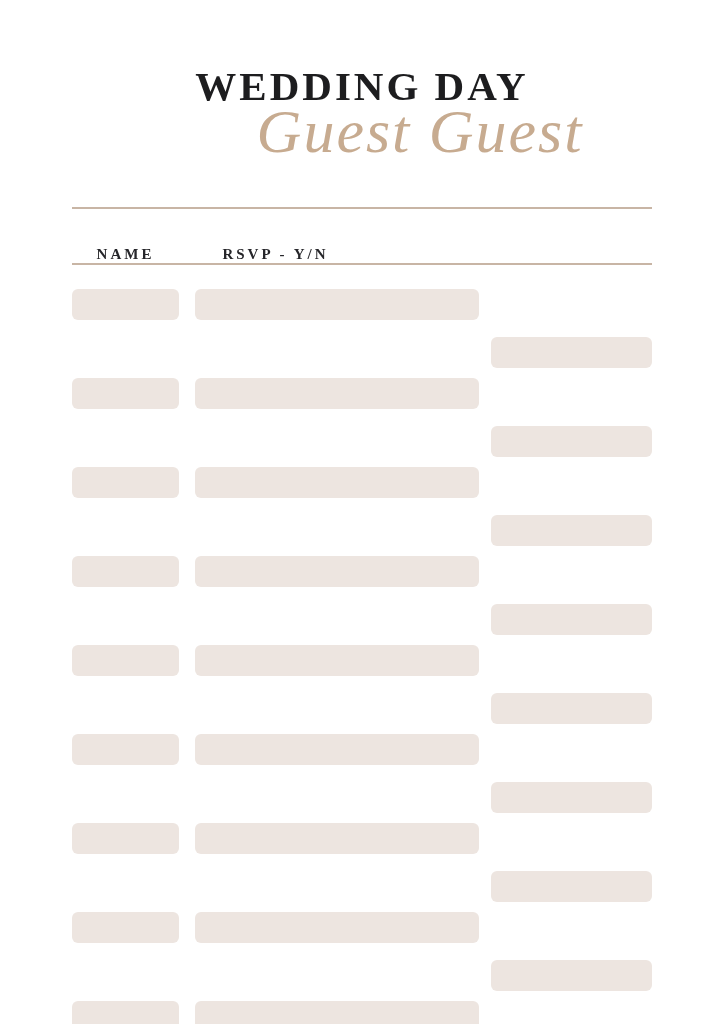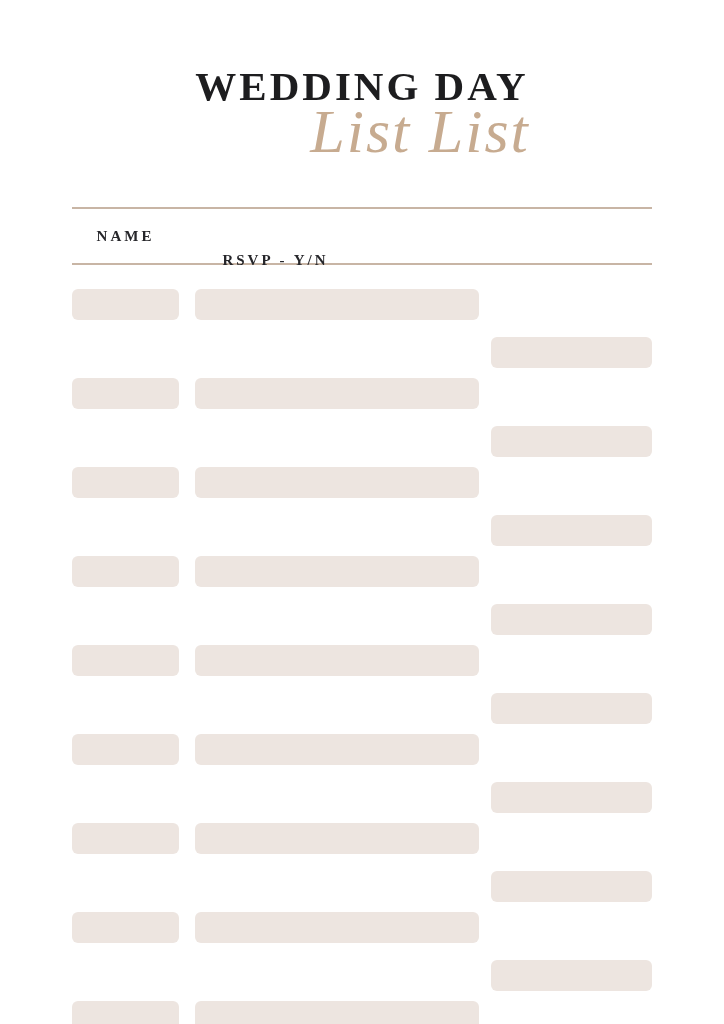--- a/index.html
+++ b/index.html
@@ -48,21 +48,21 @@
     white-space: nowrap;
     color: var(--script-tan);
     font-family: "Liberation Serif", serif;
   }
 
   
   .table { width: 580px; margin: 0 auto; }
   .rule { height: 2px; background: var(--rule-tan); }
   .header-row {
     display: flex;
-    align-items: center;
+    align-items: flex-end;
     height: 54px;
   }
   .hcol {
     text-align: center;
     font-size: 15px;
     font-weight: 700;
     letter-spacing: 3px;
     color: var(--header-ink);
   }
   .w-name    { width: 107px; margin-right: 16px; }
@@ -82,21 +82,21 @@
     border-radius: 6px;
   }
 </style>
 </head>
 <body>
 
 <div class="page">
 
   <div class="header">
     <div class="title">WEDDING DAY</div>
-    <div class="subtitle">List List</div>
+    <div class="subtitle">Guest Guest</div>
   </div>
 
   <div class="table">
     <div class="rule"></div>
 
     <div class="header-row">
       <div class="hcol w-name">NAME</div>
       <div class="hcol w-rsvp">RSVP - Y/N</div>
     </div>
 

